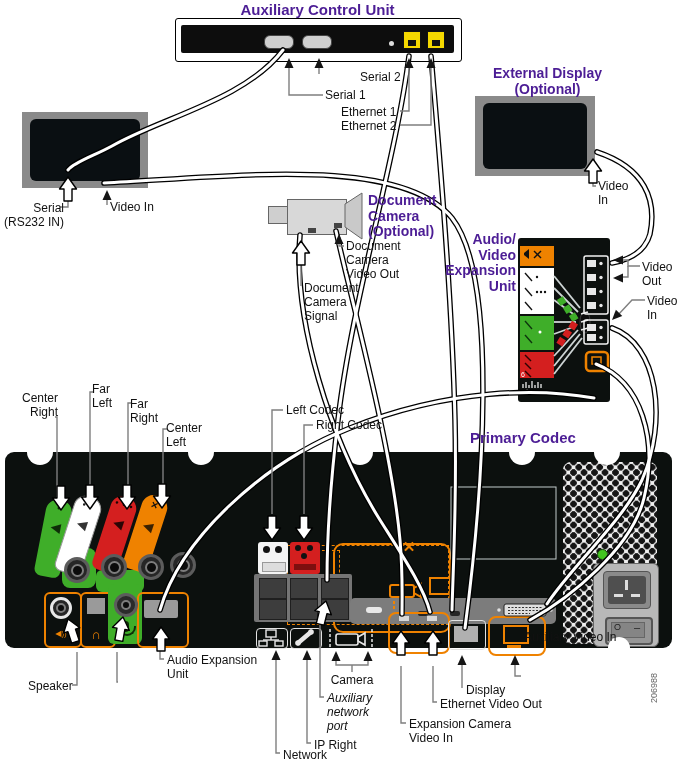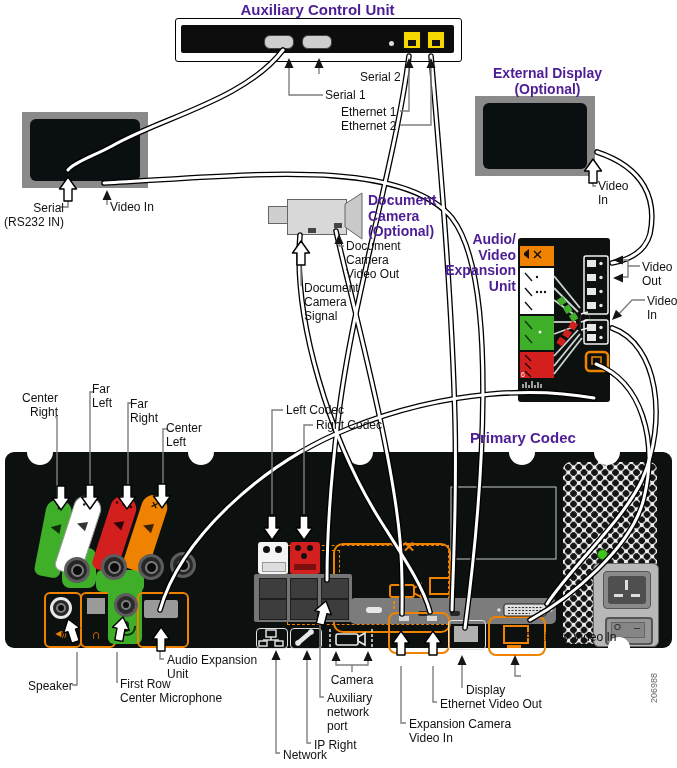--- a/index.html
+++ b/index.html
@@ -430,27 +430,25 @@
 Right</div>
   <div class="lbl" style="left:92px;top:382px;">Far
 Left</div>
   <div class="lbl" style="left:130px;top:397px;">Far
 Right</div>
   <div class="lbl" style="left:166px;top:421px;">Center
 Left</div>
   <div class="lbl" style="left:286px;top:403px;">Left Codec</div>
   <div class="lbl" style="left:316px;top:418px;">Right Codec</div>
   <div class="lbl" style="left:28px;top:679px;">Speaker</div>
-  <div class="lbl" style="left:120px;top:677px;">First Row
-Center Microphone</div>
   <div class="lbl" style="left:167px;top:653px;">Audio Expansion
 Unit</div>
   <div class="lbl" style="left:283px;top:748px;">Network</div>
   <div class="lbl" style="left:314px;top:738px;">IP Right</div>
-  <div class="lbl" style="left:327px;top:691px;">Auxiliary
+  <div class="lbl" style="left:327px;top:691px;font-style:italic;">Auxiliary
 network
 port</div>
   <div class="lbl" style="left:326px;top:673px;width:52px;text-align:center;">Camera</div>
   <div class="lbl" style="left:409px;top:717px;">Expansion Camera
 Video In</div>
   <div class="lbl" style="left:440px;top:697px;">Ethernet Video Out</div>
   <div class="lbl" style="left:466px;top:683px;">Display</div>
   <div class="lbl" style="left:524px;top:630px;">Auxiliary Video In</div>
   <div class="lbl" style="left:649px;top:703px;font-size:9px;color:#666;transform:rotate(-90deg);transform-origin:0 0;">206988</div>
 

